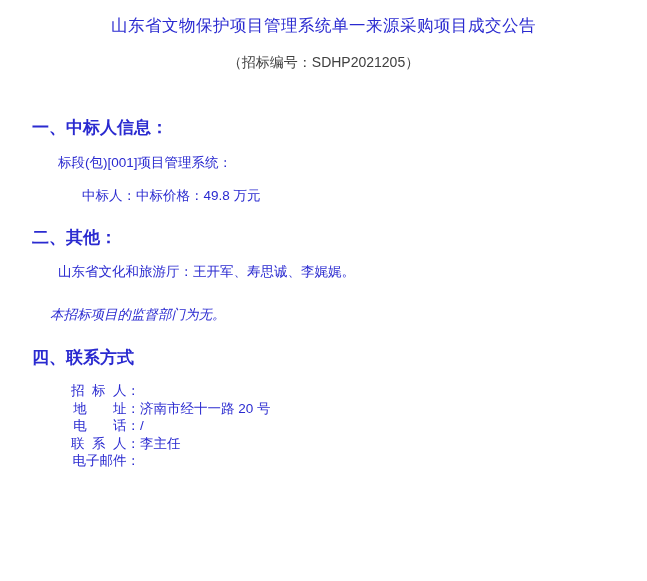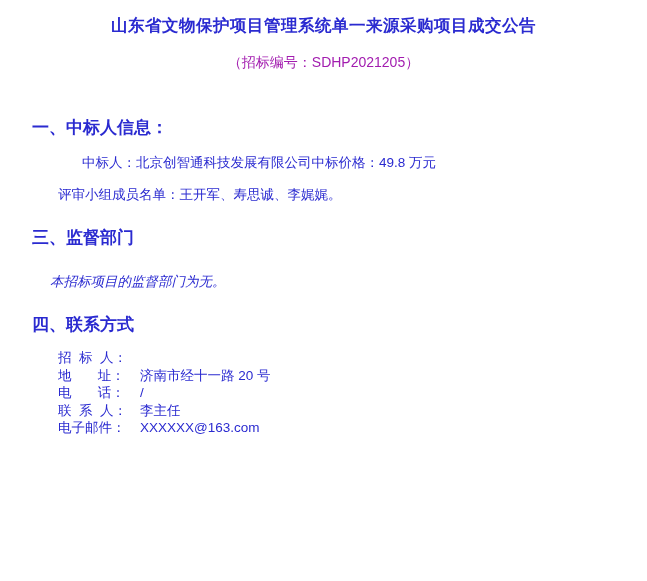--- a/index.html
+++ b/index.html
@@ -18,32 +18,32 @@
     position: relative;
     width: 647px;
     height: 581px;
     box-sizing: border-box;
     padding: 0;
   }
   .doc-title {
     text-align: center;
     font-family: "Liberation Sans", "DejaVu Sans", sans-serif;
     font-size: 16.5px;
-    font-weight: bold;
+    font-weight: normal;
     color: #2a2ad0;
     letter-spacing: 0.5px;
     margin: 14px 0 0 0;
     padding: 0 40px;
     line-height: 1.4;
   }
   .doc-subtitle {
     text-align: center;
     font-family: "Liberation Sans", "DejaVu Sans", sans-serif;
     font-size: 14px;
-    color: #a21caf;
+    color: #404040;
     margin: 16px 0 0 0;
     line-height: 1.4;
   }
   .body-wrap {
     margin-top: 44px;
     padding: 0 30px 0 30px;
   }
   .section-heading {
     font-family: "Liberation Sans", "DejaVu Sans", sans-serif;
     font-size: 17px;
@@ -84,20 +84,21 @@
     margin-top: 12px;
     padding-left: 28px;
   }
   .contact-row {
     display: flex;
     align-items: baseline;
     font-family: "Liberation Sans", "DejaVu Sans", sans-serif;
     font-size: 13.5px;
     color: #2a2ad0;
     line-height: 1.3;
+    text-align: right;
   }
   .contact-label {
     width: 82px;
     flex: 0 0 82px;
     white-space: pre;
   }
   .contact-value {
     white-space: pre;
   }
 </style>
@@ -105,30 +106,30 @@
 <body>
 
 <div class="page">
 
   <div class="doc-title">山东省文物保护项目管理系统单一来源采购项目成交公告</div>
   <div class="doc-subtitle">（招标编号：SDHP2021205）</div>
 
   <div class="body-wrap">
 
     <div class="section-heading">一、中标人信息：</div>
+    <div class="para">标段(包)[001]项目管理系统：</div>
     <div class="bid-row">
       <span class="winner-label">中标人：</span>
-      <span class="winner-value">北京创智通科技发展有限公司</span>
       <span class="price-block">中标价格：</span>
       <span class="price-value">49.8 万元</span>
     </div>
 
-    <div class="para">评审小组成员名单：王开军、寿思诚、李娓娓。</div>
+    <div class="section-heading sec-gap">二、其他：</div>
+    <div class="para">山东省文化和旅游厅：王开军、寿思诚、李娓娓。</div>
 
-    <div class="section-heading sec-gap">三、监督部门</div>
     <div class="para para-tight">本招标项目的监督部门为无。</div>
 
     <div class="section-heading sec-gap">四、联系方式</div>
     <div class="contact-list">
       <div class="contact-row">
         <span class="contact-label">招  标  人：</span>
       </div>
       <div class="contact-row">
         <span class="contact-label">地       址：</span>
         <span class="contact-value">济南市经十一路 20 号</span>
@@ -136,18 +137,17 @@
       <div class="contact-row">
         <span class="contact-label">电       话：</span>
         <span class="contact-value">/</span>
       </div>
       <div class="contact-row">
         <span class="contact-label">联  系  人：</span>
         <span class="contact-value">李主任</span>
       </div>
       <div class="contact-row">
         <span class="contact-label">电子邮件：</span>
-        <span class="contact-value">XXXXXX@163.com</span>
       </div>
     </div>
 
   </div>
 </div>
 
 </body></html>

